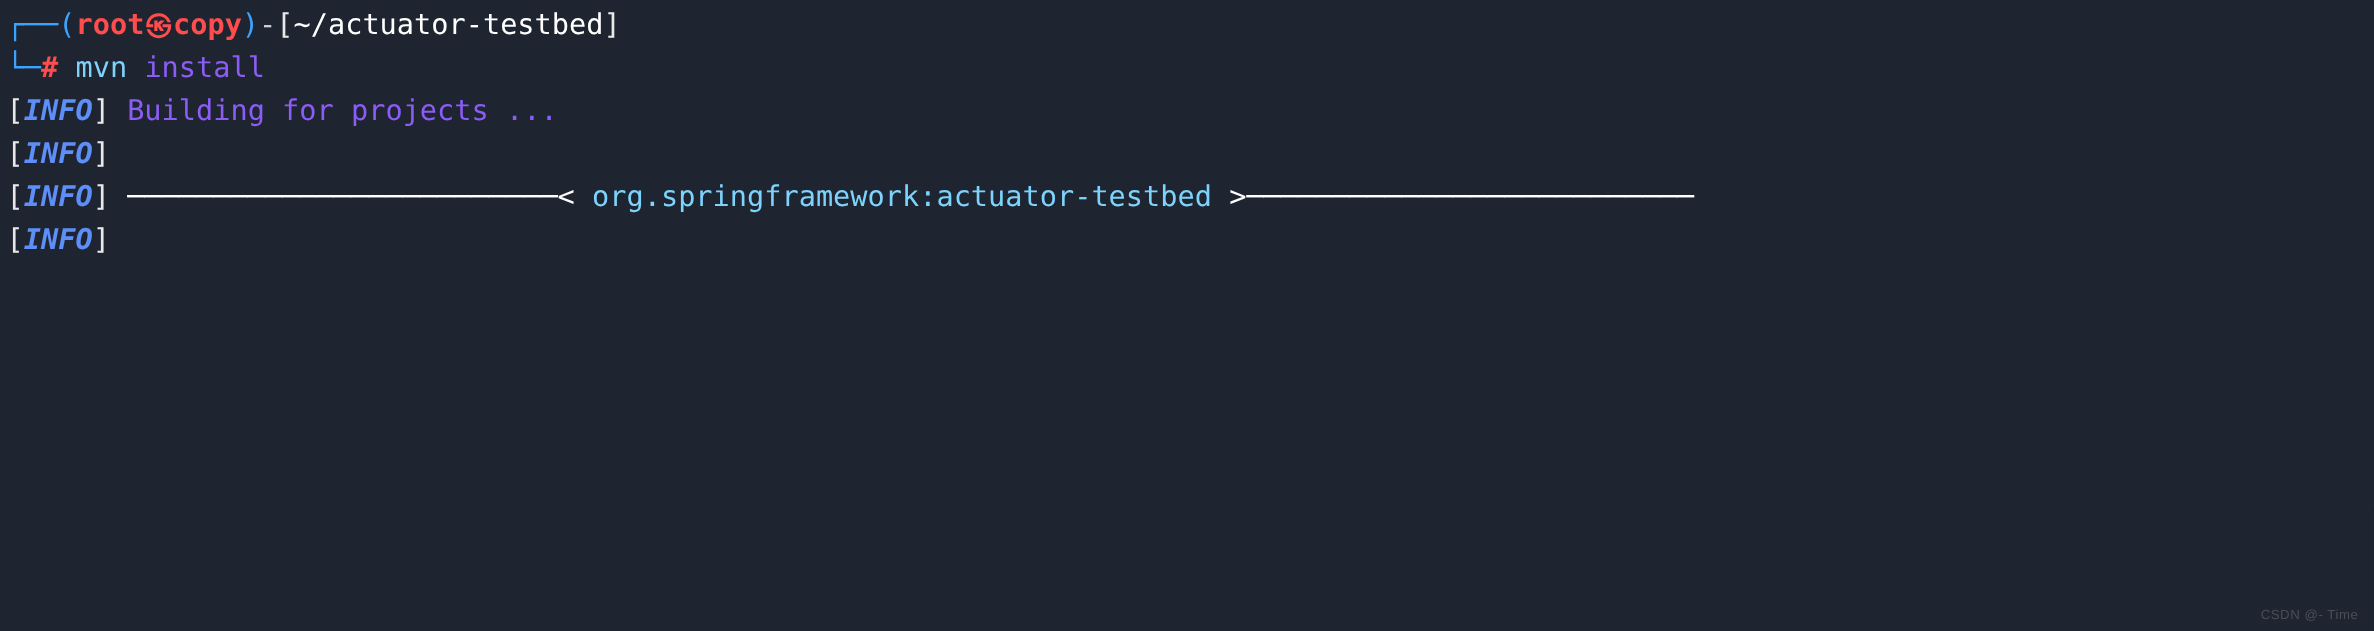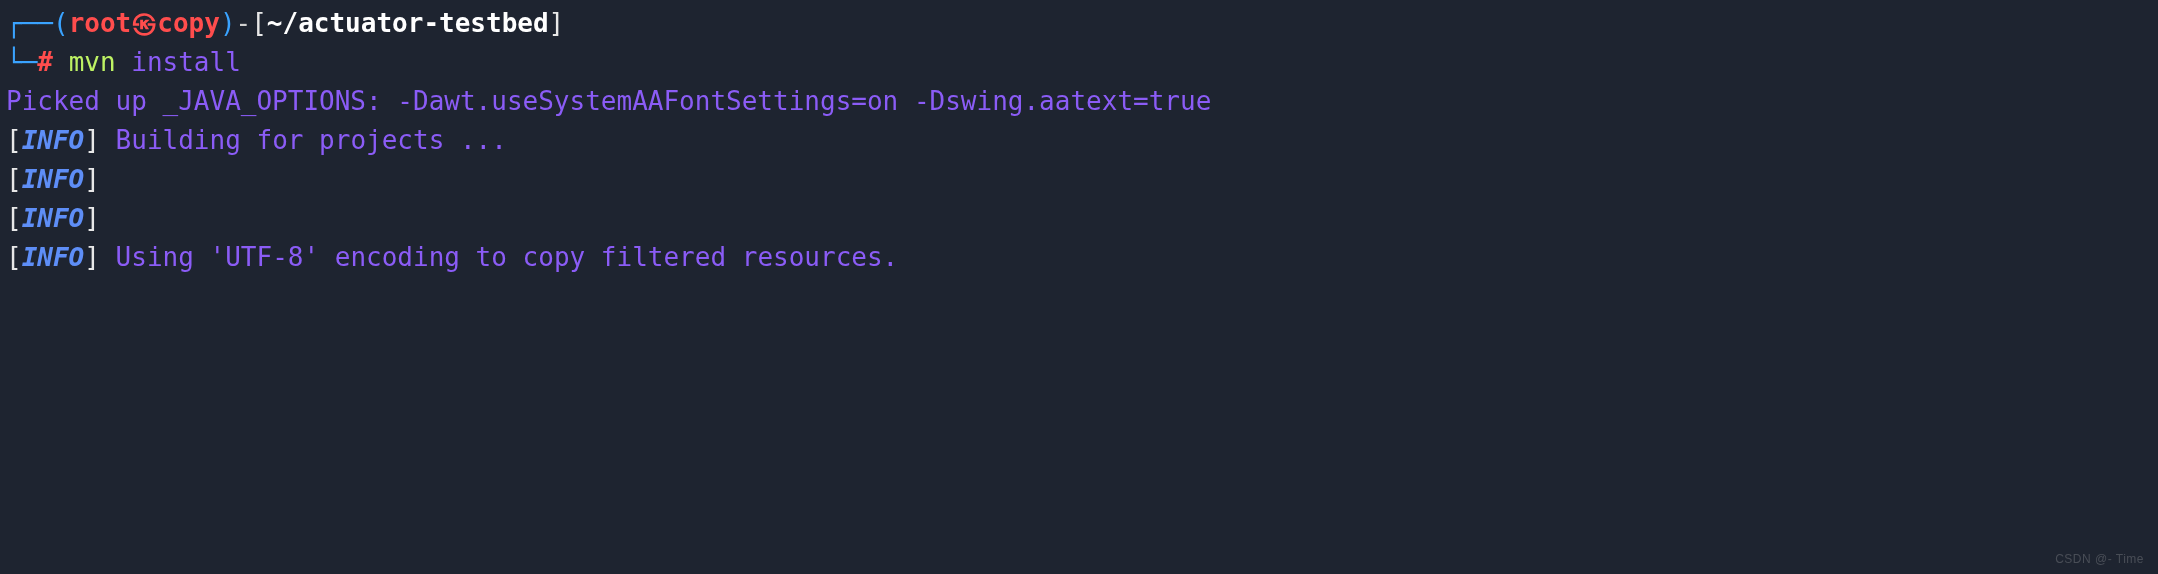--- a/index.html
+++ b/index.html
@@ -12,24 +12,24 @@
     line-height: 1.5;
     width: 2158px;
     height: 574px;
     overflow: hidden;
   }
   .term {
     padding: 4px 6px;
   }
   .line { white-space: pre; }
   .red    { color: #ff4d4d; font-weight: bold; text-align: center; }
-  .cyan-n { color: #bef264; margin-top: 23px; }
+  .cyan-n { color: #7dd3fc; margin-top: 23px; }
   .blue   { color: #5e8ef7; font-weight: bold; font-style: italic; }
   .white  { color: #8b5cf6; }
-  .bold   { font-weight: bold; color: #ffffff; }
+  .bold   { font-weight: normal; color: #ffffff; }
   .grey   { color: #d0d0d0; }
   .bracket { color: #e8e8e8; }
   .prompt-deco { color: #3aa3ff; }
   .skull {
     display: inline-block;
     width: 1em;
     text-align: center;
     color: #ff4d4d;
     font-weight: bold;
   }
@@ -45,29 +45,28 @@
 </style>
 </head>
 <body>
 
 <div class="term">
 
   <div class="line"><span class="prompt-deco">┌──</span><span class="prompt-deco">(</span><span class="red">root</span><span class="skull">㉿</span><span class="red">copy</span><span class="prompt-deco">)</span><span class="grey">-</span><span class="bracket">[</span><span class="bold">~/actuator-testbed</span><span class="bracket">]</span></div>
 
   <div class="line"><span class="prompt-deco">└─</span><span class="red">#</span><span class="white"> </span><span class="cyan-n">mvn</span><span class="white"> </span><span class="white">install</span></div>
 
-  <div class="line"><span class="white">Picked up _JAVA_OPTIONS: -Dawt.useSystemAAFontSettings=on -Dswing.aatext=true</span></div>
 
   <div class="line"><span class="bracket">[</span><span class="blue">INFO</span><span class="bracket">]</span><span class="white"> </span><span class="white">Building for projects ...</span></div>
 
   <div class="line"><span class="bracket">[</span><span class="blue">INFO</span><span class="bracket">]</span></div>
 
+  <div class="line"><span class="bracket">[</span><span class="blue">INFO</span><span class="bracket">]</span><span class="white"> </span><span class="bold">─────────────────────────&lt; </span><span class="cyan-n">org.springframework:actuator-testbed</span><span class="bold"> &gt;──────────────────────────</span></div>
 
 
 
   <div class="line"><span class="bracket">[</span><span class="blue">INFO</span><span class="bracket">]</span></div>
 
 
-  <div class="line"><span class="bracket">[</span><span class="blue">INFO</span><span class="bracket">]</span><span class="white"> </span><span class="white">Using 'UTF-8' encoding to copy filtered resources.</span></div>
 
 </div>
 
 <div class="watermark">CSDN @- Time</div>
 
 </body></html>

